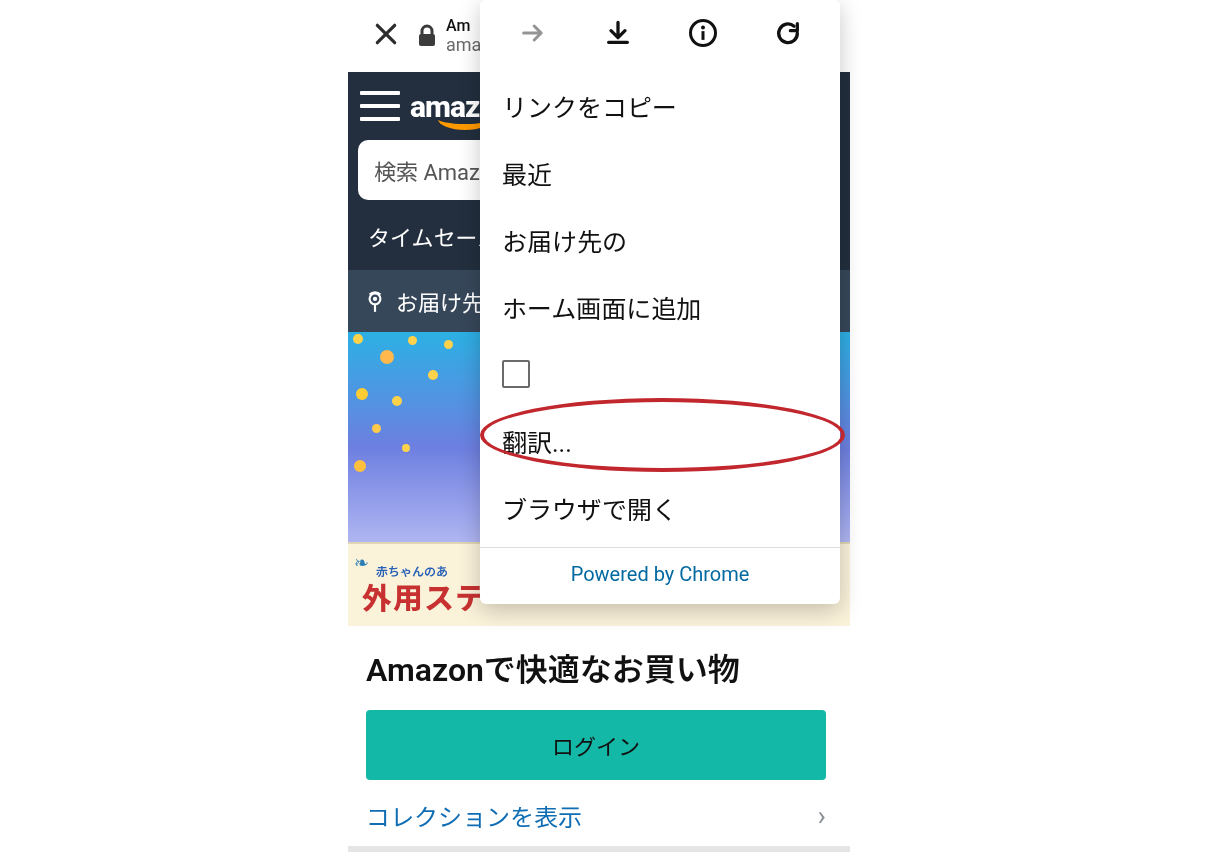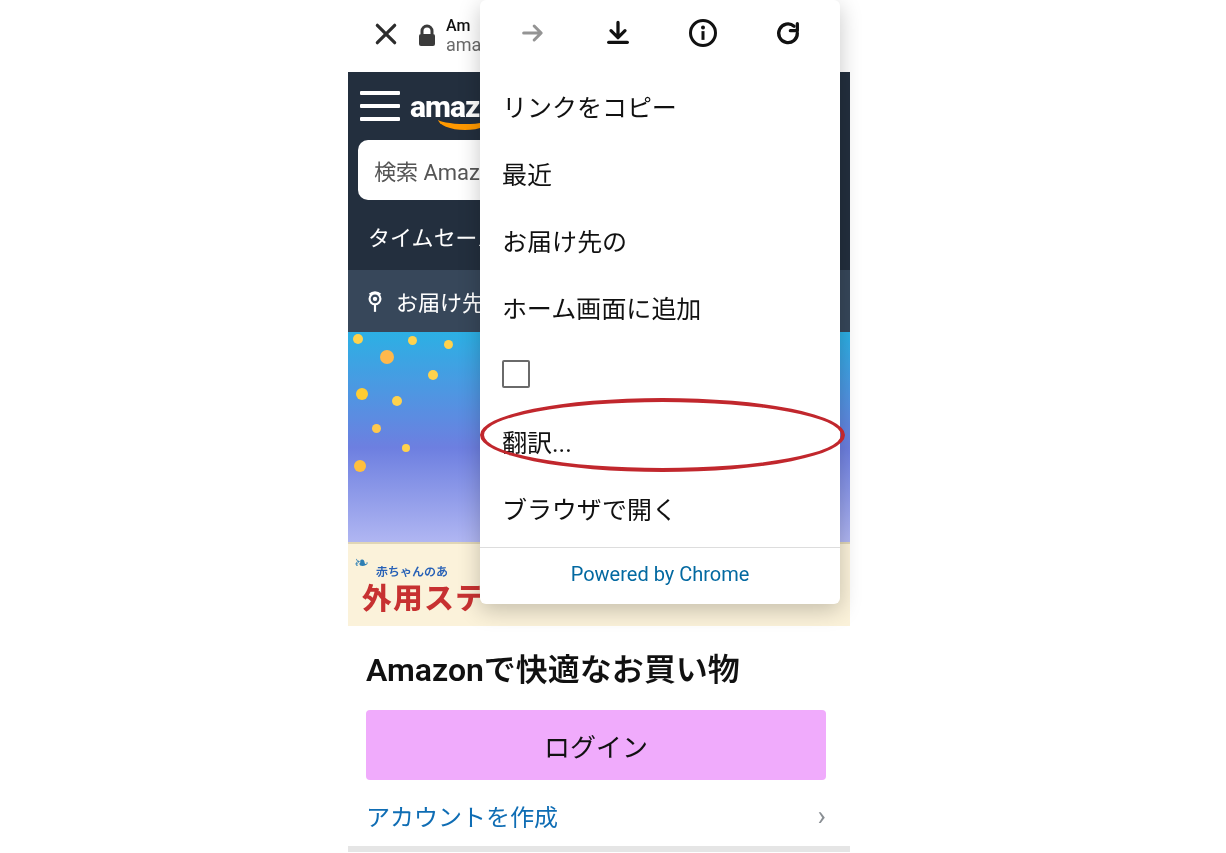--- a/index.html
+++ b/index.html
@@ -124,24 +124,24 @@
     .strip-line2 { position:absolute; left:14px; top:30px; color:#c73131; font-size:30px; font-weight:800; letter-spacing:1px;}
 
     
     .content-title {
       position:absolute; left:18px; top:644px;
       font-size: 32px; font-weight:600; color:#111;
     }
     .login-btn {
       position:absolute; left:18px; top:710px;
       width:460px; height:70px;
-      background:#f0abfc;
+      background:#14b8a6;
       border-radius:4px;
       display:flex; align-items:center; justify-content:center;
-      font-size:26px; color:#111; cursor:pointer;
+      font-size:22px; color:#111; cursor:pointer;
     }
     .create-acct {
       position:absolute; left:18px; top:794px;
       width:460px; height:42px;
       display:flex; align-items:center; justify-content:space-between;
       color:#0f6db4; font-size:24px; cursor:pointer;
     }
     .chevron-right { color:#8a8f94; font-size:28px; }
     .thin-sep { position:absolute; left:0; right:0; top:846px; height:6px; background:#e5e5e5; }
 
@@ -267,21 +267,21 @@
     <span class="strip-line2">外用ステ</span>
   </div>
 
   <div class="content-title">Amazonで快適なお買い物</div>
 
   <div class="login-btn">
     <span>ログイン</span>
   </div>
 
   <div class="create-acct">
-    <span>アカウントを作成</span>
+    <span>コレクションを表示</span>
     <span class="chevron-right">›</span>
   </div>
 
   <div class="thin-sep"></div>
 </div>
 
 <div class="menu">
   <div class="menu-top">
     <button>
       <svg width="30" height="28" viewBox="0 0 24 24">

